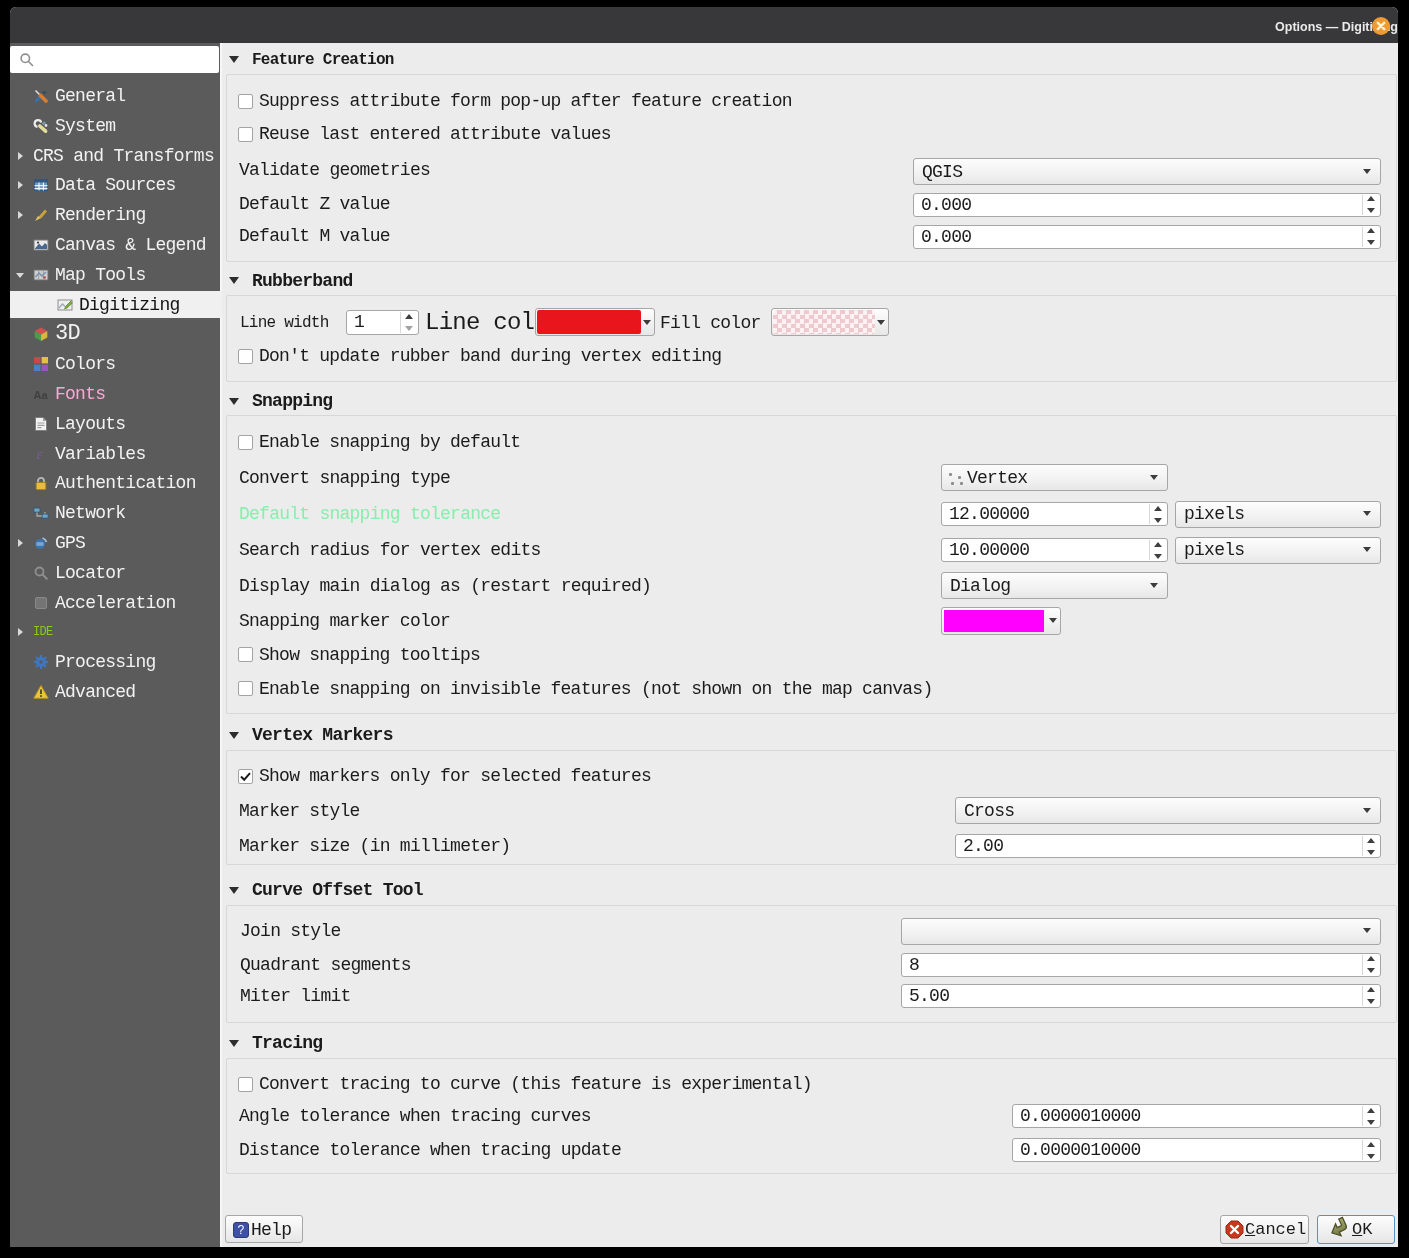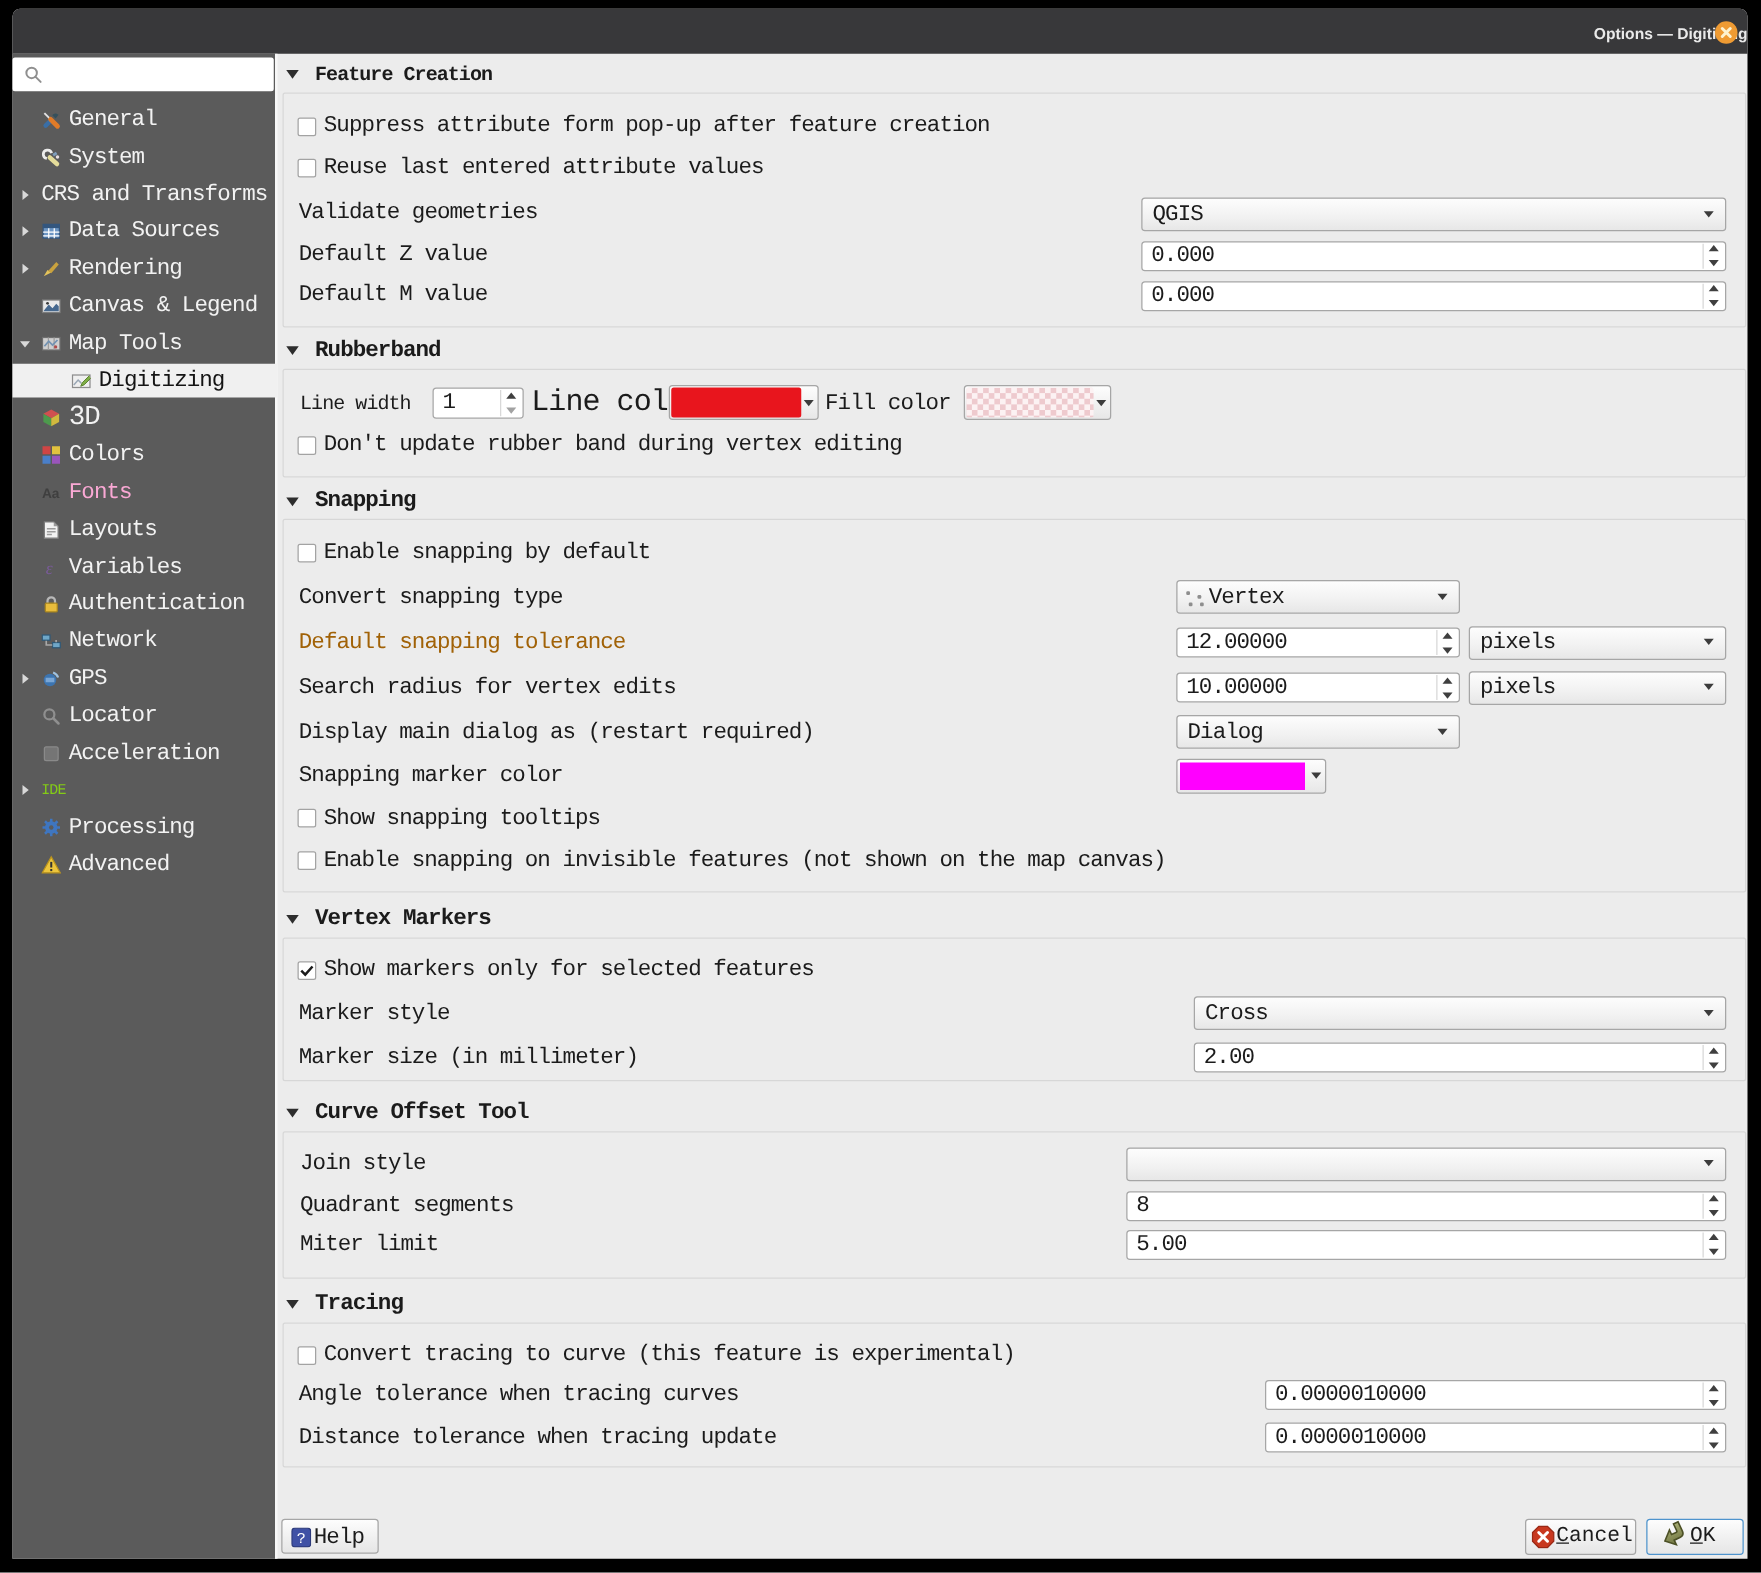--- a/index.html
+++ b/index.html
@@ -184,21 +184,21 @@
 <div style="position:absolute;left:238px;top:434.5px;width:15px;height:15px;background:#fff;border:1px solid #a3a3a3;border-radius:2px;box-sizing:border-box"></div>
 <div style="position:absolute;left:259px;top:432px;height:20px;line-height:20px;font-size:18px;letter-spacing:-0.75px;color:#1b1b1b;white-space:pre">Enable snapping by default</div>
 <div style="position:absolute;left:239px;top:467.5px;height:20px;line-height:20px;font-size:18px;letter-spacing:-0.75px;color:#1b1b1b;white-space:pre">Convert snapping type</div>
 <div style="position:absolute;left:941px;top:464px;width:227px;height:27px;box-sizing:border-box;background:linear-gradient(#fdfdfd,#f1f1f1 60%,#e7e7e7);border:1px solid #a6a6a6;border-radius:3px"></div>
 <div style="position:absolute;left:949px;top:473px;width:3px;height:3px;background:#8e8e8e;border-radius:1px"></div>
 <div style="position:absolute;left:958px;top:476px;width:3px;height:3px;background:#8e8e8e;border-radius:1px"></div>
 <div style="position:absolute;left:951px;top:482px;width:3px;height:3px;background:#8e8e8e;border-radius:1px"></div>
 <div style="position:absolute;left:960px;top:482px;width:3px;height:3px;background:#8e8e8e;border-radius:1px"></div>
 <div style="position:absolute;left:967px;top:467.5px;height:20px;line-height:20px;font-size:18px;letter-spacing:-0.75px;color:#1b1b1b;white-space:pre">Vertex</div>
 <div style="position:absolute;left:1149.5px;top:474.7px;width:0;height:0;border-left:4.8px solid transparent;border-right:4.8px solid transparent;border-top:5.6px solid #3c3c3c"></div>
-<div style="position:absolute;left:239px;top:504px;height:20px;line-height:20px;font-size:18px;letter-spacing:-0.75px;color:#a16207;white-space:pre">Default snapping tolerance</div>
+<div style="position:absolute;left:239px;top:504px;height:20px;line-height:20px;font-size:18px;letter-spacing:-0.75px;color:#86efac;white-space:pre">Default snapping tolerance</div>
 <div style="position:absolute;left:941px;top:502px;width:227px;height:24px;box-sizing:border-box;background:#fff;border:1px solid #a6a6a6;border-radius:3px"></div>
 <div style="position:absolute;left:949px;top:504.0px;height:20px;line-height:20px;font-size:18px;letter-spacing:-0.75px;color:#1b1b1b;white-space:pre">12.00000</div>
 <div style="position:absolute;left:1149px;top:504px;width:0;height:20px;border-left:1px solid #d8d8d8"></div>
 <div style="position:absolute;left:1154px;top:505.5px;width:0;height:0;border-left:4px solid transparent;border-right:4px solid transparent;border-bottom:5px solid #3f3f3f"></div>
 <div style="position:absolute;left:1154px;top:517.5px;width:0;height:0;border-left:4px solid transparent;border-right:4px solid transparent;border-top:5px solid #3f3f3f"></div>
 <div style="position:absolute;left:1175px;top:500.5px;width:206px;height:27px;box-sizing:border-box;background:linear-gradient(#fdfdfd,#f1f1f1 60%,#e7e7e7);border:1px solid #a6a6a6;border-radius:3px"></div>
 <div style="position:absolute;left:1184px;top:504.0px;height:20px;line-height:20px;font-size:18px;letter-spacing:-0.75px;color:#1b1b1b;white-space:pre">pixels</div>
 <div style="position:absolute;left:1362.5px;top:511.2px;width:0;height:0;border-left:4.8px solid transparent;border-right:4.8px solid transparent;border-top:5.6px solid #3c3c3c"></div>
 <div style="position:absolute;left:239px;top:540px;height:20px;line-height:20px;font-size:18px;letter-spacing:-0.75px;color:#1b1b1b;white-space:pre">Search radius for vertex edits</div>
 <div style="position:absolute;left:941px;top:538px;width:227px;height:24px;box-sizing:border-box;background:#fff;border:1px solid #a6a6a6;border-radius:3px"></div>

